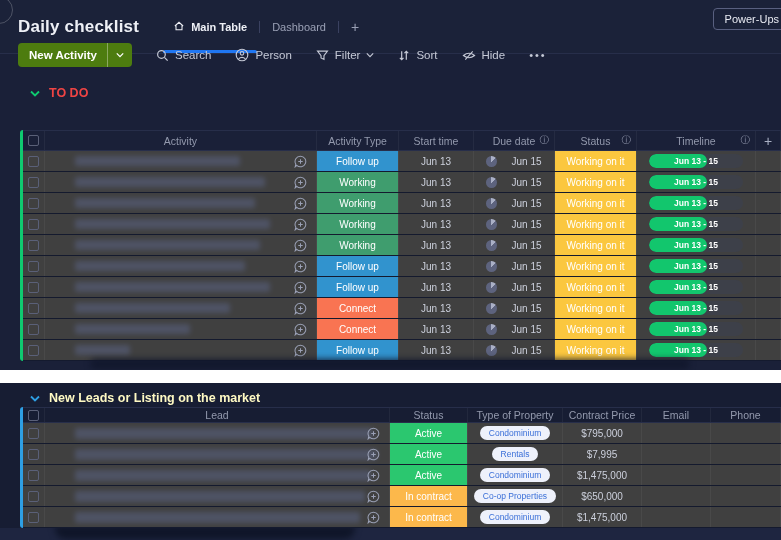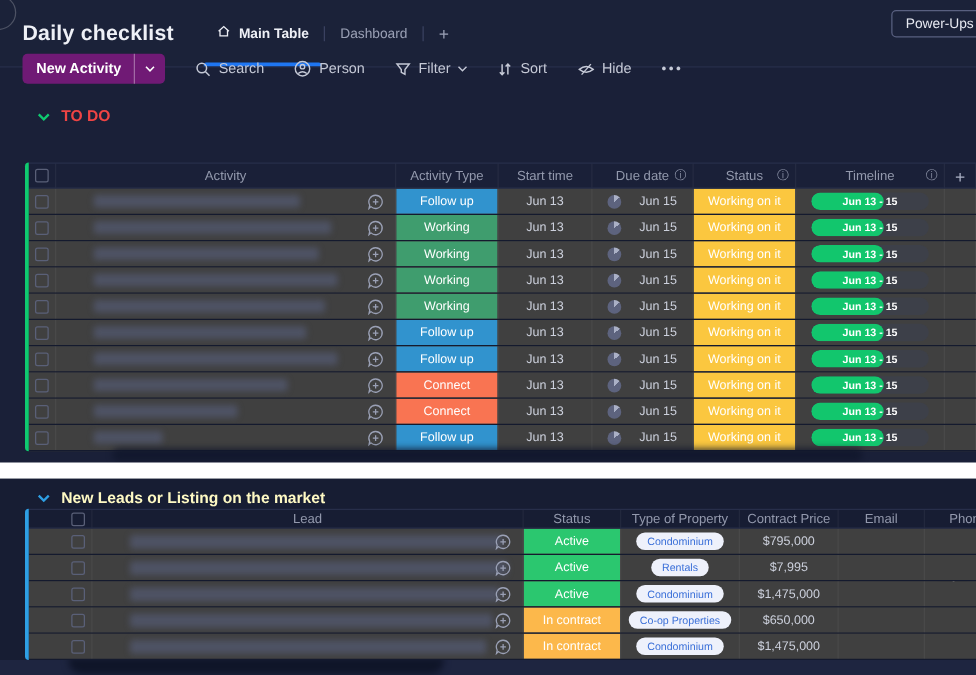--- a/index.html
+++ b/index.html
@@ -21,37 +21,37 @@
                        background:#1f76f2; border-radius:2px 2px 0 0; }
   .tab-sep { width:1px; height:12px; background:#3a4160; }
   .tab.add { font-size:14px; }
   .powerups { position:absolute; right:-10px; top:8px; height:22px; padding:0 11px; background:transparent;
               border:1px solid #596080; border-radius:4px; color:#e8eaf2; font-size:11px;
               font-family:"Liberation Sans", sans-serif; cursor:pointer; }
 
   
   .toolbar { position:absolute; top:38px; left:0; right:0; height:34px; display:flex; align-items:center;
              padding-left:18px; gap:24px; }
-  .new-activity { display:flex; align-items:center; background:#701a75; color:#fff; font-size:11.5px;
+  .new-activity { display:flex; align-items:center; background:#4d7c0f; color:#fff; font-size:11.5px;
                   font-weight:bold; height:24px; border-radius:4px; padding:0 0 0 11px; cursor:pointer; }
   .new-activity .dvd { width:1px; height:24px; background:rgba(255,255,255,.35); margin-left:10px; }
   .new-activity .chv { padding:0 8px; display:flex; align-items:center; }
   .titem { display:flex; align-items:center; gap:6px; color:#c5c9d6; font-size:11.5px; cursor:pointer; }
   .titem svg { display:block; }
   .dots { color:#c5c9d6; font-size:11px; letter-spacing:2px; cursor:pointer; }
 
   
   .gtitle { position:absolute; left:30px; display:flex; align-items:center; gap:9px;
             font-size:12.5px; font-weight:bold; cursor:default; }
   .gtitle svg { cursor:pointer; }
   .tbl { position:absolute; left:20px; width:761px; }
   .bar { position:absolute; left:0; top:0; bottom:0; width:3px; border-radius:3px 0 0 3px; }
   .thead, .trow { display:grid; margin-left:3px; }
   .t1 .thead, .t1 .trow { grid-template-columns:22px 272px 82px 75px 81px 82px 119px 25px; }
-  .t2 .thead, .t2 .trow { grid-template-columns:22px 345px 78px 95px 79px 69px 70px;padding-left:29px; }
+  .t2 .thead, .t2 .trow { grid-template-columns:22px 345px 78px 95px 79px 69px 70px; }
   .thead { height:21px; border-top:1px solid #272e4a; border-bottom:1px solid #272e4a; }
   .t2 .thead { height:16px; }
   .trow { height:21px; border-bottom:1px solid #141a2e; background:#404040; }
   .hcell { display:flex; align-items:center; justify-content:center; color:#9399ad; font-size:10.5px;
            position:relative; border-right:1px solid rgba(255,255,255,.05); }
   .cell { display:flex; align-items:center; justify-content:center; color:#ccd0dc; font-size:10px;
           position:relative; border-right:1px solid rgba(255,255,255,.05); overflow:hidden; }
   .info { position:absolute; right:5px; color:#8d93a8; font-size:9.5px; cursor:pointer; }
   .cb { width:11px; height:11px; border:1.5px solid #5a6078; border-radius:2px; cursor:pointer; }
   .c-activity { justify-content:flex-start; padding-left:30px; }

